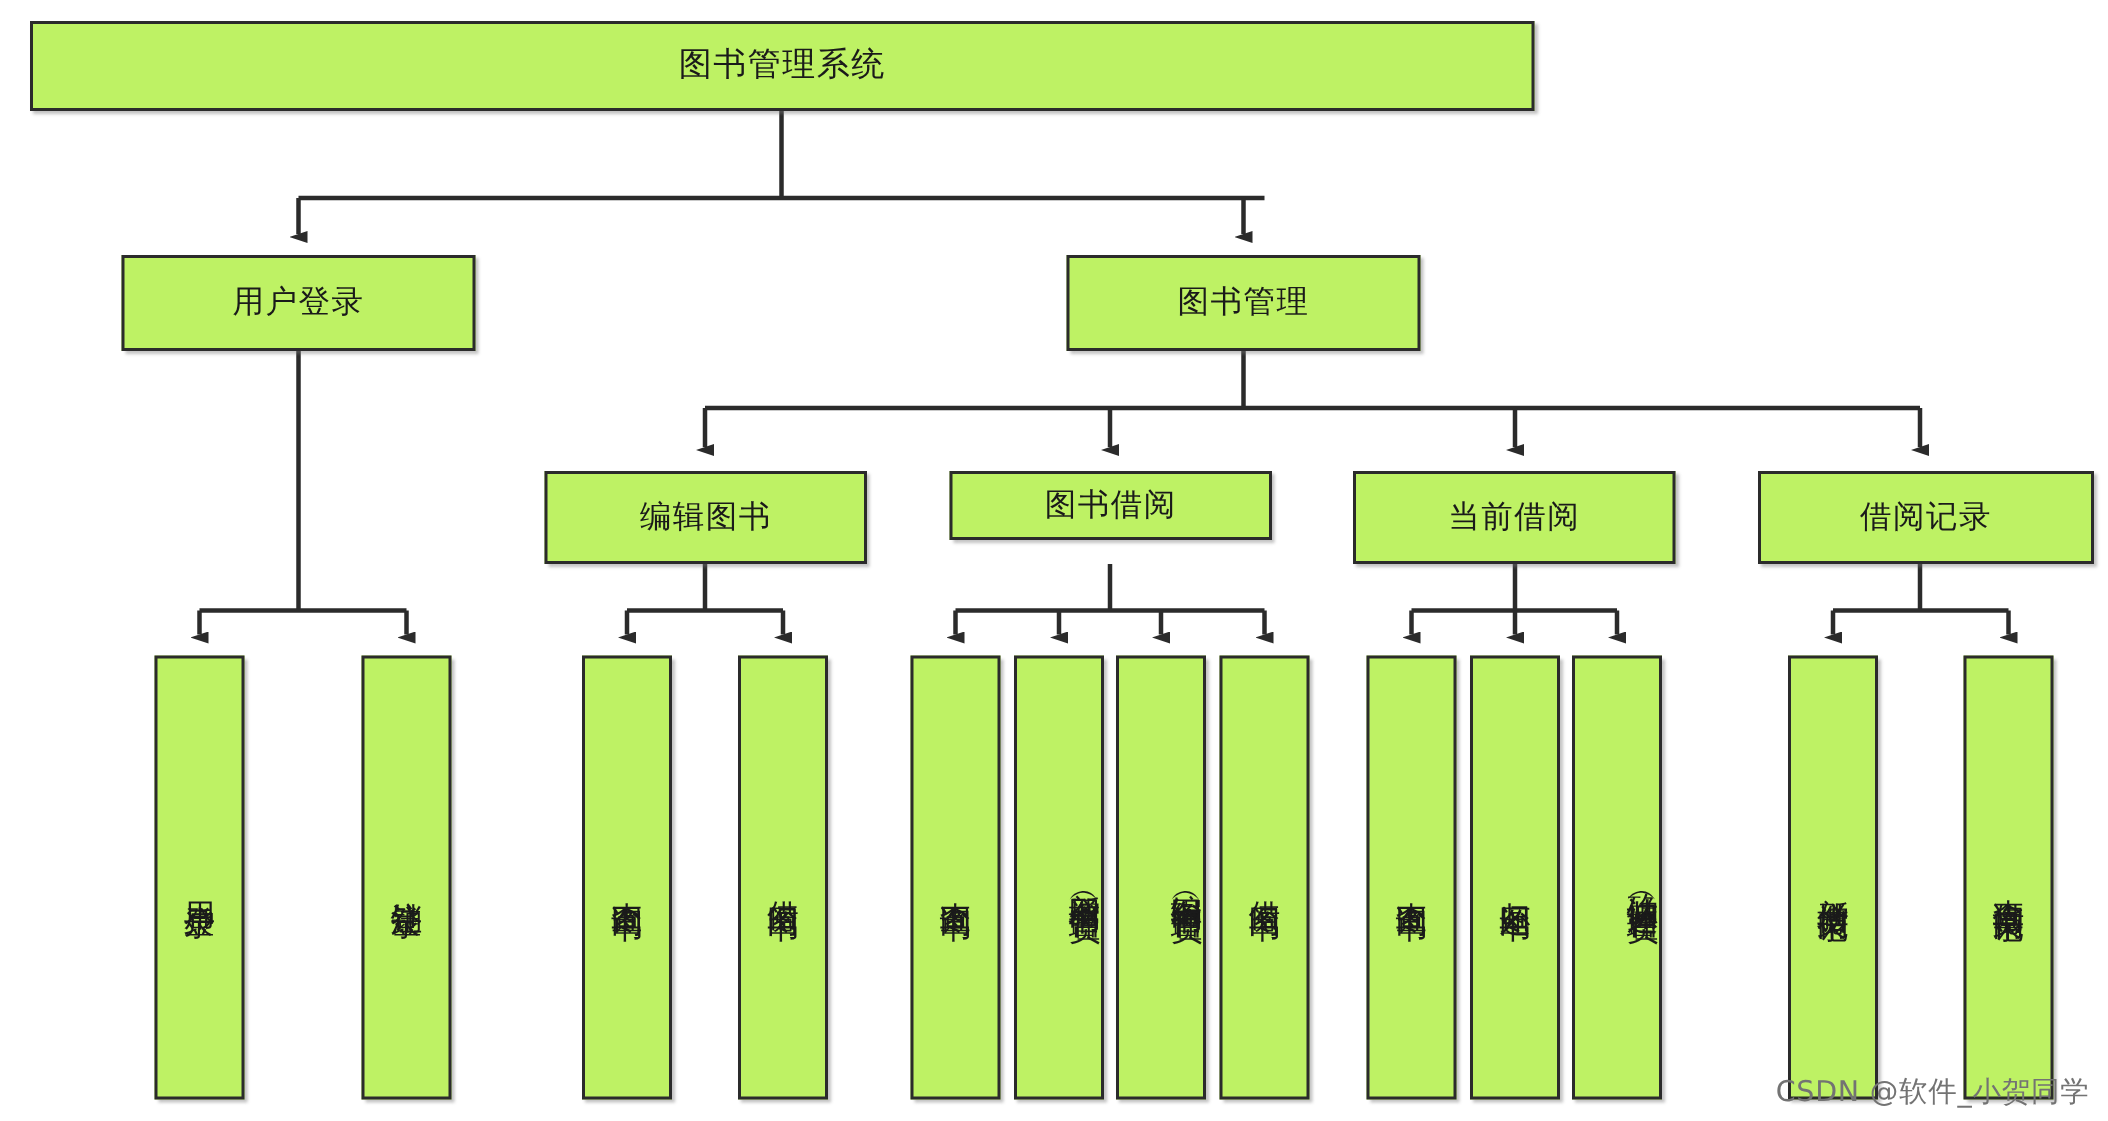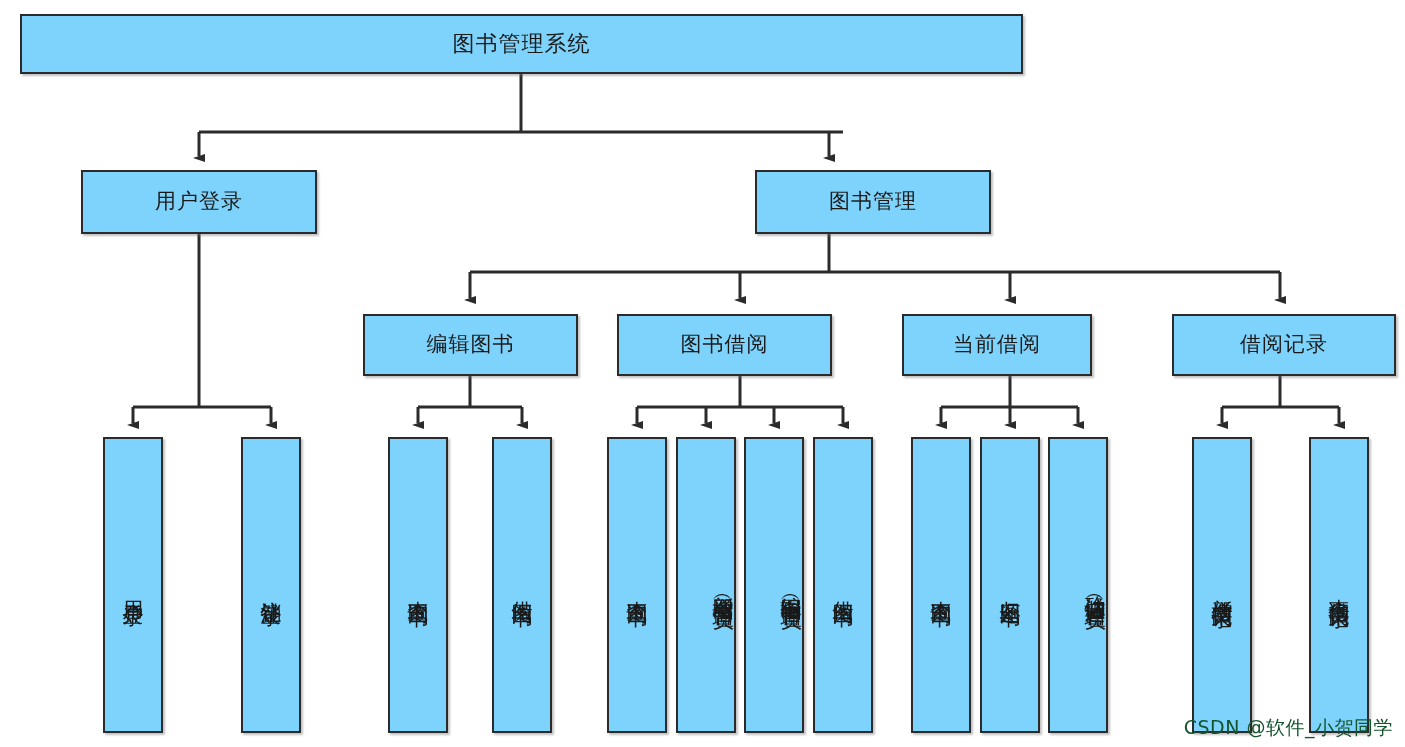--- a/index.html
+++ b/index.html
@@ -25,21 +25,21 @@
     position: absolute;
     left: 0;
     top: 0;
     width: 1405px;
     height: 747px;
     pointer-events: none;
   }
   .node {
     position: absolute;
     box-sizing: border-box;
-    background: #7dd3fc;
+    background: #bef264;
     border: 2.5px solid #2b2b2b;
     box-shadow: 2px 2px 2px rgba(120,120,120,0.45);
     display: flex;
     align-items: center;
     justify-content: center;
     color: #1a1a1a;
   }
   .node.horiz {
     font-size: 21px;
     letter-spacing: 1px;
@@ -71,21 +71,21 @@
     height: 100%;
   }
   .node.vert.align-top .vert-inner {
     align-items: flex-start;
   }
   .watermark {
     position: absolute;
     right: 12px;
     bottom: 6px;
     font-size: 19px;
-    color: #14532d;
+    color: #737373;
     letter-spacing: 0.5px;
     white-space: nowrap;
     font-family: "DejaVu Sans", "Liberation Sans", sans-serif;
   }
 </style>
 </head>
 <body>
 
 <div id="diagram">
 
@@ -139,31 +139,31 @@
     </g>
   </svg>
 
   <div class="node horiz root" style="left:20px; top:14px; width:1003px; height:60px;">
     <span class="label">图书管理系统</span>
   </div>
 
   <div class="node horiz" style="left:81px; top:170px; width:236px; height:64px;">
     <span class="label">用户登录</span>
   </div>
-  <div class="node horiz" style="left:711px; top:170px; width:236px; height:64px;margin-left:44px;">
+  <div class="node horiz" style="left:711px; top:170px; width:236px; height:64px;">
     <span class="label">图书管理</span>
   </div>
 
   <div class="node horiz" style="left:363px; top:314px; width:215px; height:62px;">
     <span class="label">编辑图书</span>
   </div>
-  <div class="node horiz" style="left:617px; top:314px; width:215px; height:62px;">
+  <div class="node horiz" style="left:633px; top:314px; width:215px; height:46px;">
     <span class="label">图书借阅</span>
   </div>
-  <div class="node horiz" style="left:902px; top:314px; width:190px; height:62px;">
+  <div class="node horiz" style="left:902px; top:314px; width:215px; height:62px;">
     <span class="label">当前借阅</span>
   </div>
   <div class="node horiz" style="left:1172px; top:314px; width:224px; height:62px;">
     <span class="label">借阅记录</span>
   </div>
 
   <div class="node vert" style="left:103px; top:437px; width:60px; height:296px;">
     <div class="vert-inner">
         <span class="label">用户登录</span>
       </div>

